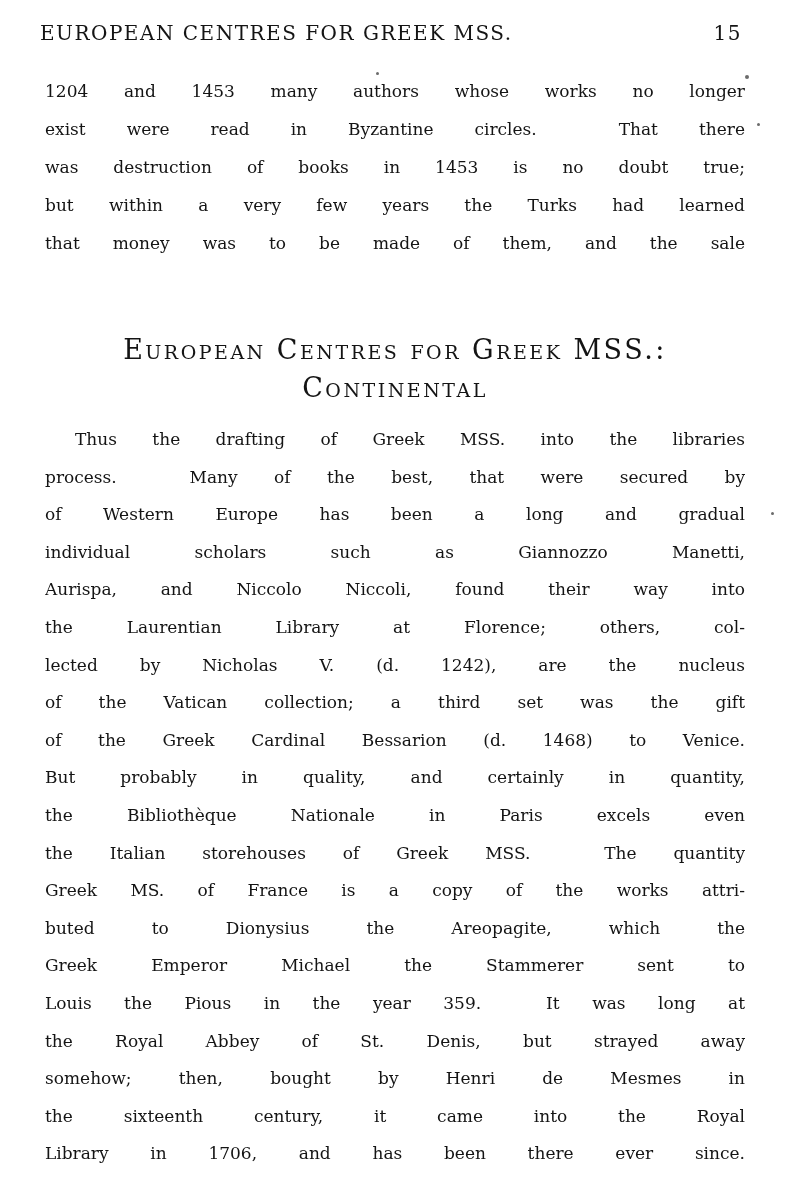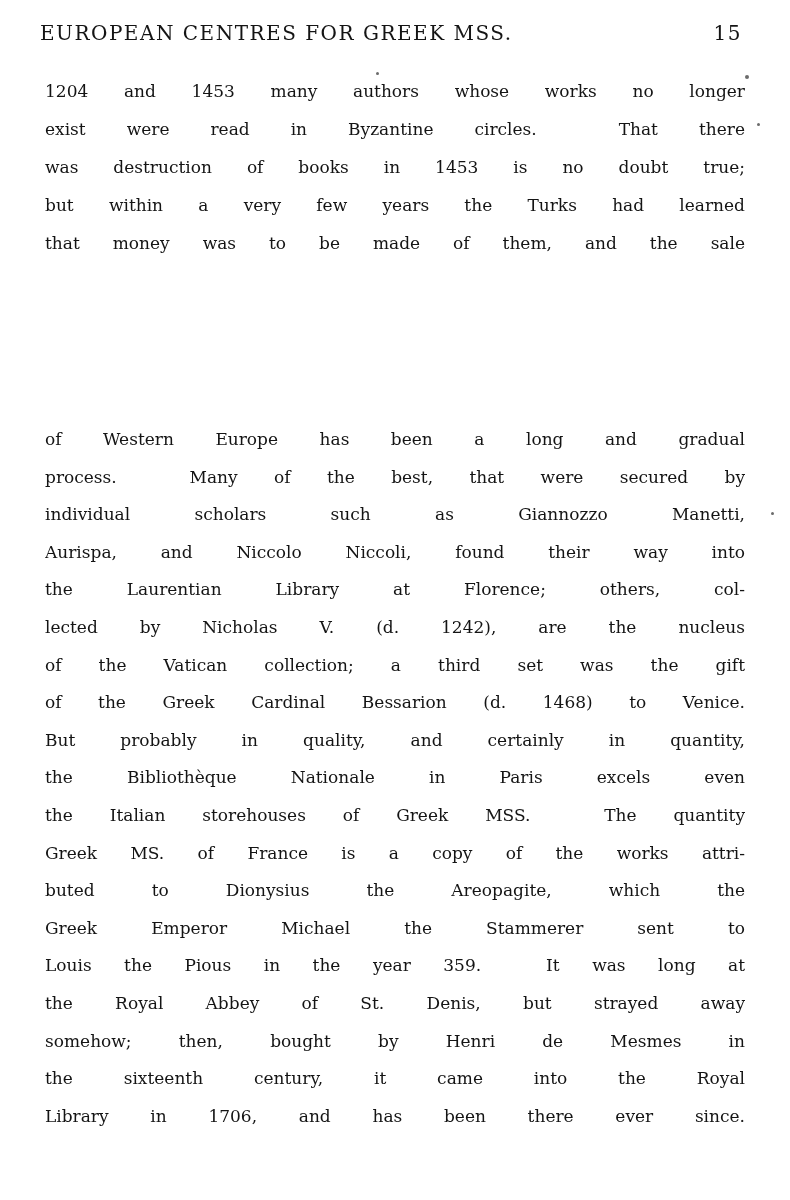--- a/index.html
+++ b/index.html
@@ -98,24 +98,29 @@
   </div>
 
   <div class="para para-1">
       <div class="line">1204 and 1453 many authors whose works no longer</div>
       <div class="line">exist were read in Byzantine circles.  That there</div>
       <div class="line">was destruction of books in 1453 is no doubt true;</div>
       <div class="line">but within a very few years the Turks had learned</div>
       <div class="line">that money was to be made of them, and the sale</div>
     </div>
 
+  <div class="section-heading">
+    <div class="hline">European Centres for Greek MSS.:</div>
+    <div class="hline">Continental</div>
+  </div>
 
   <div class="para para-2">
+      <div class="line first-indent">Thus the drafting of Greek MSS. into the libraries</div>
+      <div class="line">process.  Many of the best, that were secured by</div>
       <div class="line">of Western Europe has been a long and gradual</div>
-      <div class="line">process.  Many of the best, that were secured by</div>
       <div class="line">individual scholars such as Giannozzo Manetti,</div>
       <div class="line">Aurispa, and Niccolo Niccoli, found their way into</div>
       <div class="line">the Laurentian Library at Florence; others, col-</div>
       <div class="line">lected by Nicholas V. (d. 1242), are the nucleus</div>
       <div class="line">of the Vatican collection; a third set was the gift</div>
       <div class="line">of the Greek Cardinal Bessarion (d. 1468) to Venice.</div>
       <div class="line">But probably in quality, and certainly in quantity,</div>
       <div class="line">the Bibliothèque Nationale in Paris excels even</div>
       <div class="line">the Italian storehouses of Greek MSS.  The quantity</div>
       <div class="line">Greek MS. of France is a copy of the works attri-</div>

